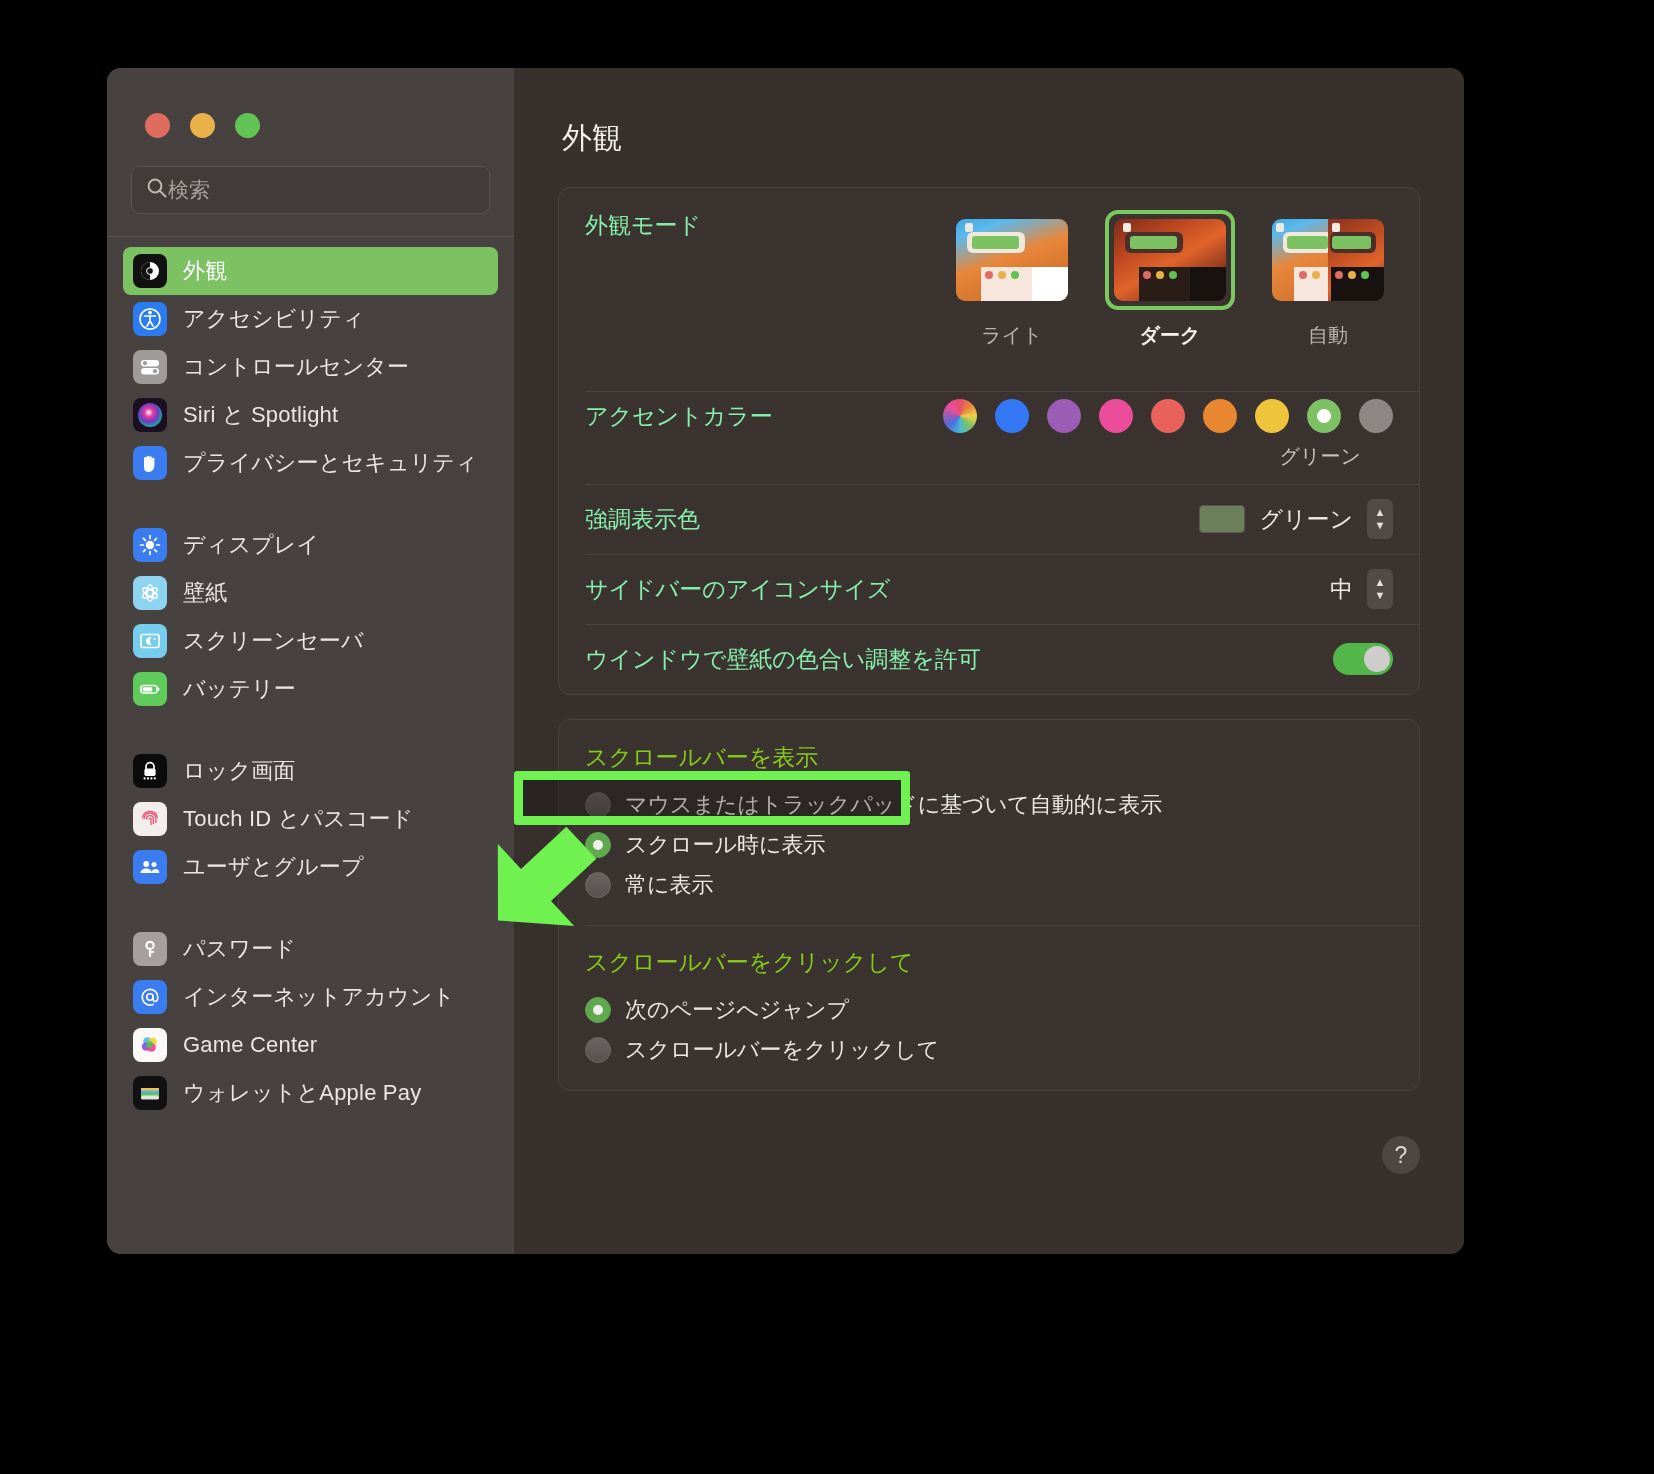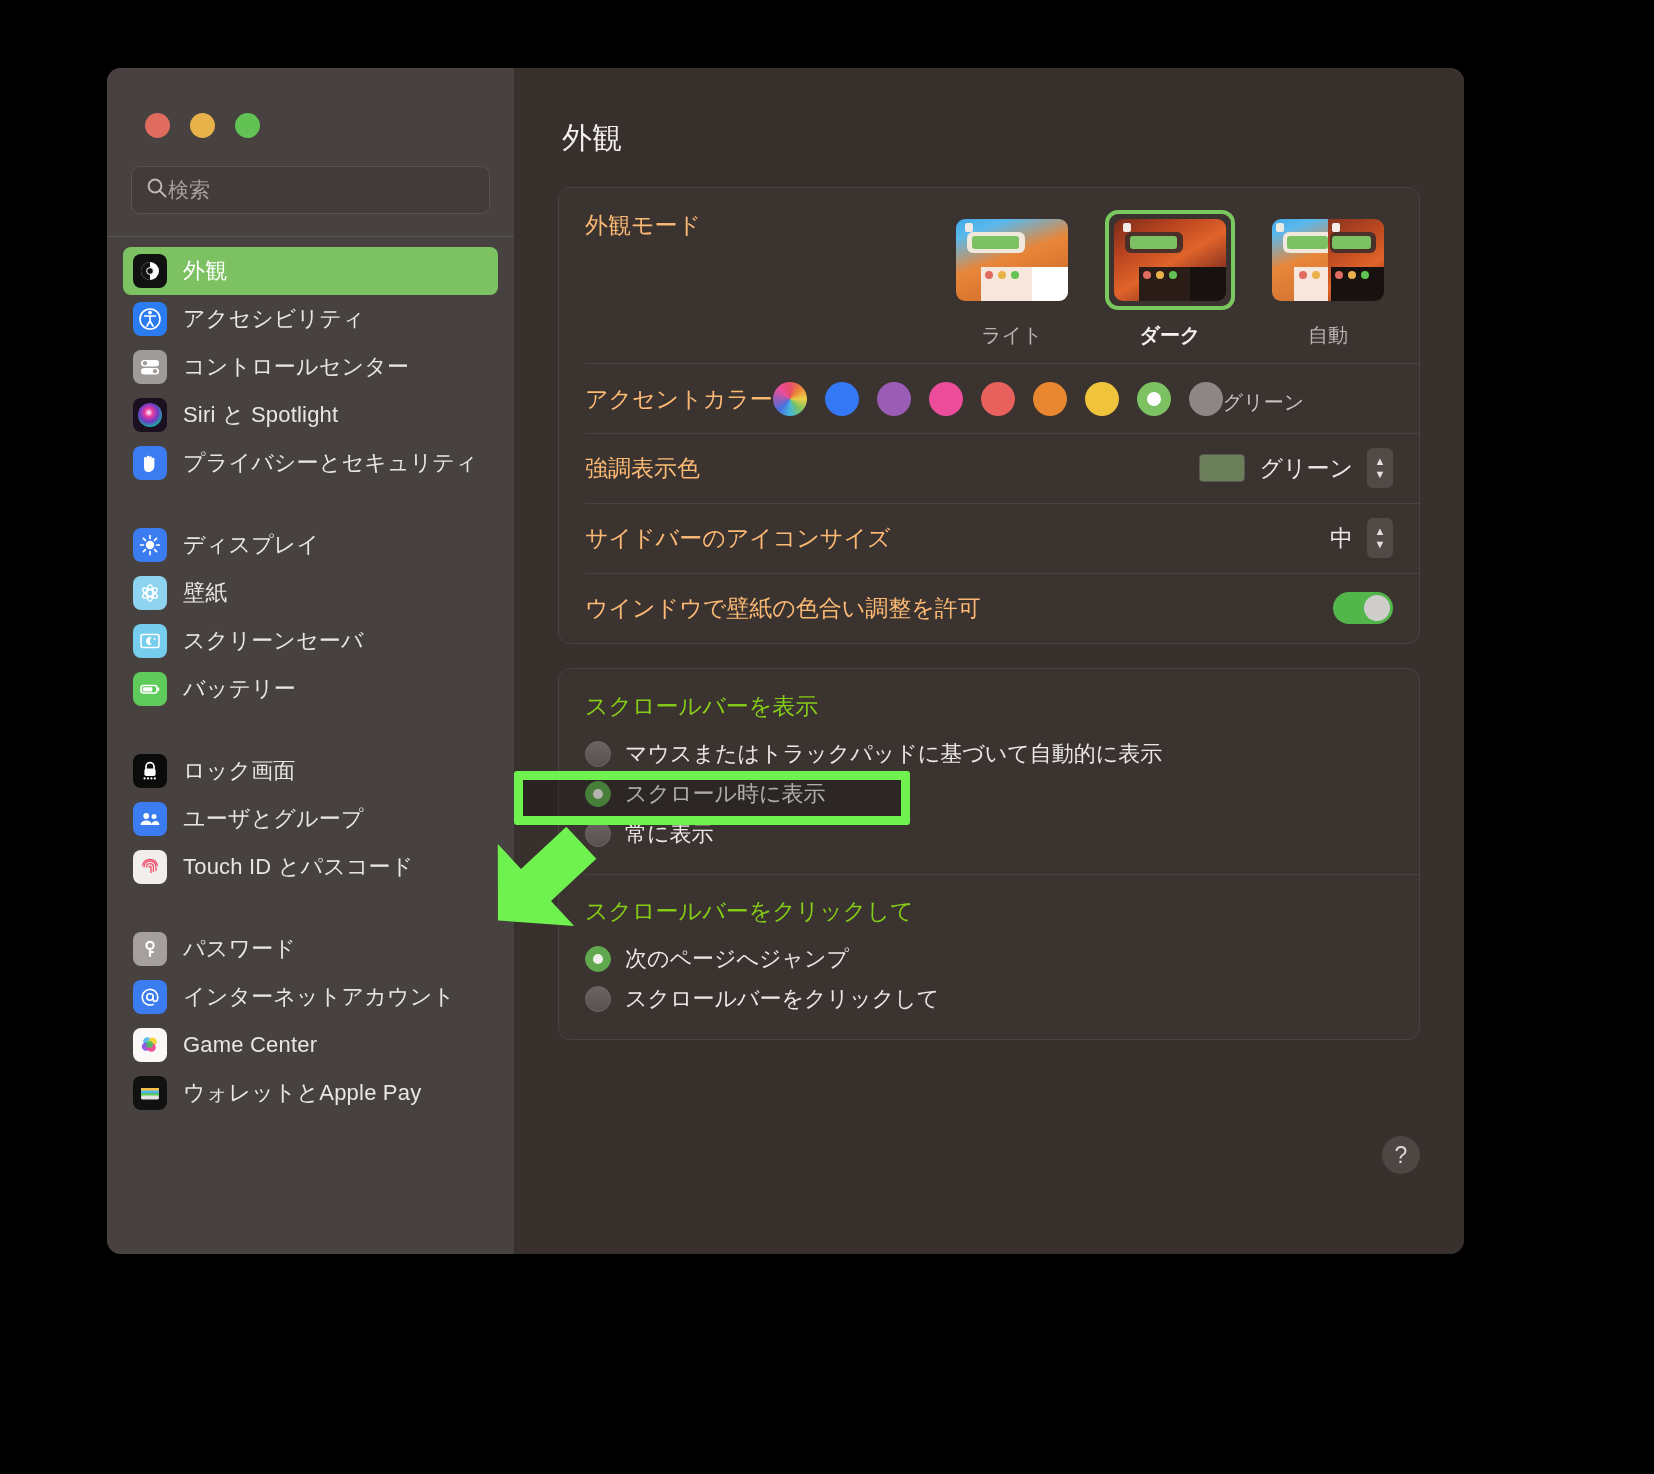--- a/index.html
+++ b/index.html
@@ -93,21 +93,21 @@
   .row {
     display: flex; align-items: center;
     padding: 0 26px;
     min-height: 70px;
     position: relative;
   }
   .row + .row::before {
     content: ""; position: absolute; left: 26px; right: 0; top: 0;
     height: 1px; background: #4a4240;
   }
-  .row-label { color: #fdba74; font-size: 23px; flex: none; }
+  .row-label { color: #86efac; font-size: 23px; flex: none; }
   .row-right { margin-left: auto; display: flex; align-items: center; gap: 14px; }
 
   
   .mode-row { align-items: flex-start; padding-top: 22px; padding-bottom: 14px; min-height: 0; }
   .modes { margin-left: auto; display: flex; gap: 28px; }
   .mode { display: flex; flex-direction: column; align-items: center; gap: 12px; }
   .thumb-outer {
     width: 130px; height: 100px; border-radius: 13px;
     padding: 5px; border: 4px solid transparent;
   }
@@ -131,21 +131,21 @@
   .thumb .dots { position: absolute; left: 26%; bottom: 27%; display: flex; gap: 5px; }
   .thumb .dot { width: 8px; height: 8px; border-radius: 50%; }
   .thumb .apple {
     position: absolute; left: 8%; top: 5%;
     width: 8px; height: 9px; background: #efe9e4; border-radius: 2px;
   }
   .mode-label { font-size: 20px; color: #b9b3b0; }
   .mode.selected .mode-label { color: #f4f1ef; font-weight: bold; }
 
   
-  .accent-row { flex-direction: row; align-items: stretch; padding-top: 16px; padding-bottom: 14px; }
+  .accent-row { flex-direction: column; align-items: stretch; padding-top: 8px; padding-bottom: 14px; margin-top: 28px; }
   .accent-line { display: flex; align-items: center; }
   .swatches { margin-left: auto; display: flex; gap: 18px; }
   .sw {
     width: 34px; height: 34px; border-radius: 50%;
     display: flex; align-items: center; justify-content: center;
   }
   .sw .inner-dot { width: 14px; height: 14px; border-radius: 50%; background: #fff; }
   .accent-name {
     text-align: right; color: #c7c2bf; font-size: 20px;
     margin-top: 10px; padding-right: 32px;
@@ -374,43 +374,43 @@
                   <circle cx="11" cy="20.4" r="1.1"></circle>
                   <circle cx="14.4" cy="20.4" r="1.1"></circle>
                   <circle cx="17.8" cy="20.4" r="1.1"></circle>
                 </g>
             </svg>
           </div>
           <span class="nav-label">ロック画面</span>
         </div>
 
         <div class="nav-item">
-          <div class="app-icon" style="background:#3b7cf0;">
-            <svg width="26" height="26" viewBox="0 0 26 26">
-              <circle cx="9.2" cy="10" r="2.9" fill="#fff"></circle>
-              <circle cx="17" cy="10.4" r="2.5" fill="#fff"></circle>
-              <path d="M3.6 19c0-3 2.6-4.6 5.6-4.6s5.6 1.6 5.6 4.6z" fill="#fff"></path>
-              <path d="M14.4 19c.2-2.7 2-4 4.2-4 2 0 3.8 1.2 3.8 4z" fill="#fff"></path>
-            </svg>
-          </div>
-          <span class="nav-label">ユーザとグループ</span>
-        </div>
-
-        <div class="nav-item">
           <div class="app-icon" style="background:#f2eeec;">
             <svg width="26" height="26" viewBox="0 0 26 26">
               <g fill="none" stroke="#ef5572" stroke-width="1.4" stroke-linecap="round">
                 <path d="M7 13a6 6 0 0112 0v3.4"></path>
                 <path d="M9.6 13a3.4 3.4 0 016.8 0v4.4"></path>
                 <path d="M12.2 13a.9.9 0 011.8 0v5.6"></path>
                 <path d="M5.6 11.4a7.6 7.6 0 0114.8 0"></path>
               </g>
             </svg>
           </div>
           <span class="nav-label">Touch ID とパスコード</span>
+        </div>
+
+        <div class="nav-item">
+          <div class="app-icon" style="background:#3b7cf0;">
+            <svg width="26" height="26" viewBox="0 0 26 26">
+              <circle cx="9.2" cy="10" r="2.9" fill="#fff"></circle>
+              <circle cx="17" cy="10.4" r="2.5" fill="#fff"></circle>
+              <path d="M3.6 19c0-3 2.6-4.6 5.6-4.6s5.6 1.6 5.6 4.6z" fill="#fff"></path>
+              <path d="M14.4 19c.2-2.7 2-4 4.2-4 2 0 3.8 1.2 3.8 4z" fill="#fff"></path>
+            </svg>
+          </div>
+          <span class="nav-label">ユーザとグループ</span>
         </div>
 
         <div class="nav-gap"></div>
 
         <div class="nav-item">
           <div class="app-icon" style="background:#a5a09d;">
             <svg width="26" height="26" viewBox="0 0 26 26">
               <circle cx="13" cy="9.4" r="3.6" fill="none" stroke="#fff" stroke-width="2.2"></circle>
               <path d="M13 12.6V20" stroke="#fff" stroke-width="2.2" stroke-linecap="round"></path>
               <path d="M13 16h3" stroke="#fff" stroke-width="2.2" stroke-linecap="round"></path>

